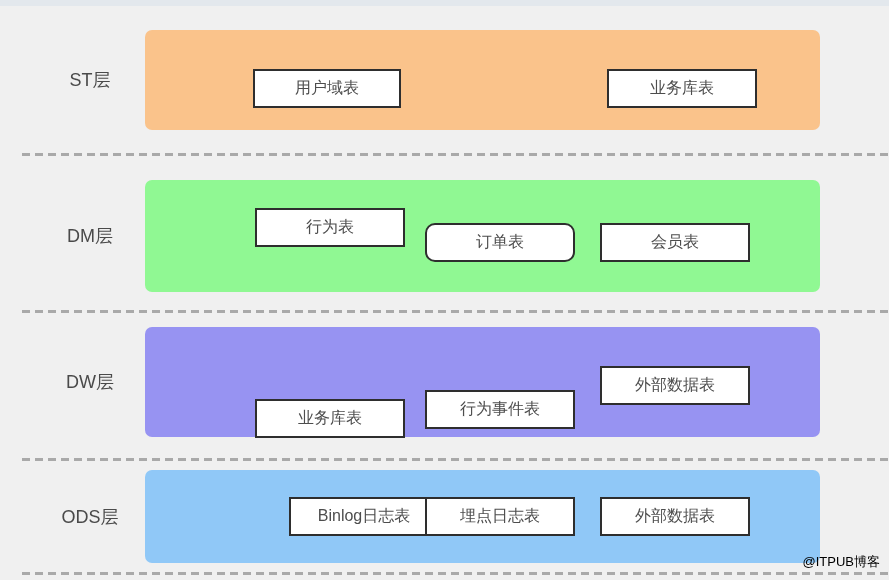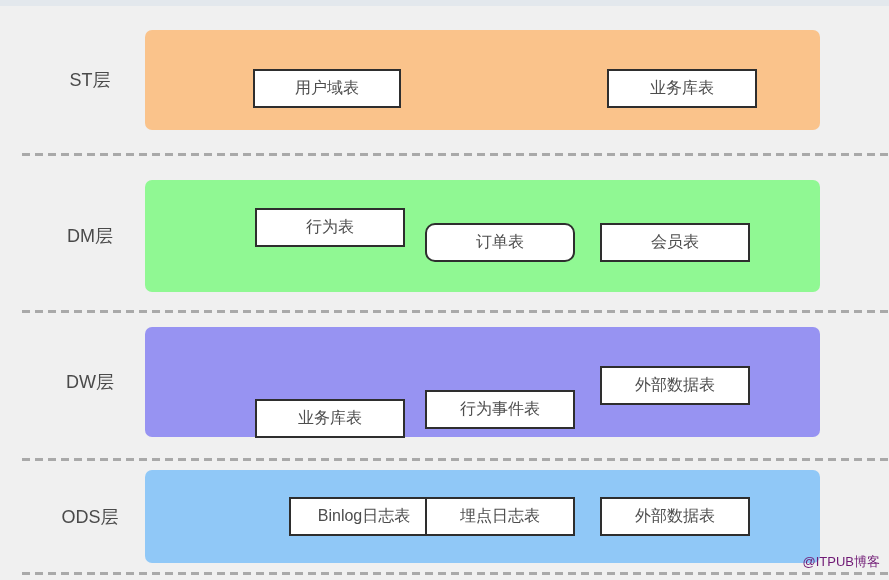--- a/index.html
+++ b/index.html
@@ -49,21 +49,21 @@
     position:absolute; left:22px; right:0; height:3px;
     background:repeating-linear-gradient(to right, #A9A9A9 0 8px, transparent 8px 13px);
   }
   .sep-1 { top:153px; }
   .sep-2 { top:310px; }
   .sep-3 { top:458px; }
   .sep-4 { top:572px; }
 
   .watermark {
     position:absolute; top:553px; right:9px;
-    font-size:13px; color:#701a75; z-index:5;
+    font-size:13px; color:#000000; z-index:5;
   }
 </style>
 </head>
 <body>
 
 <div class="canvas">
   <div class="top-bar" style="background: rgb(227, 232, 237);"></div>
 
   <div class="layer-row row-st">
     <div class="layer-label">ST层</div>

